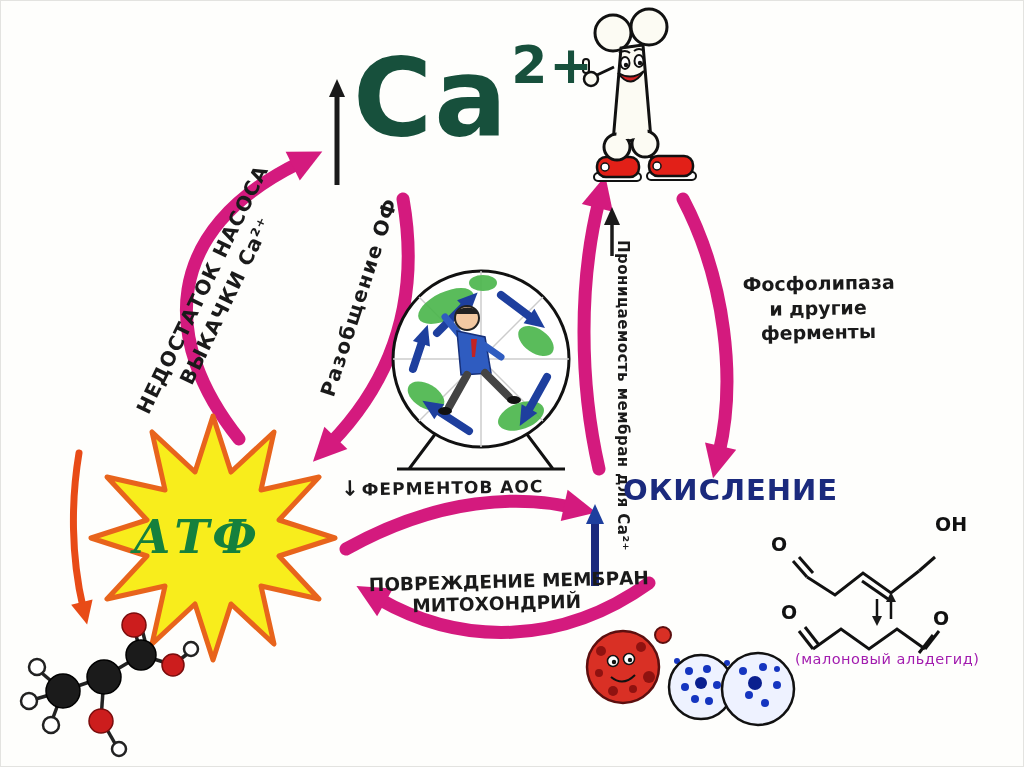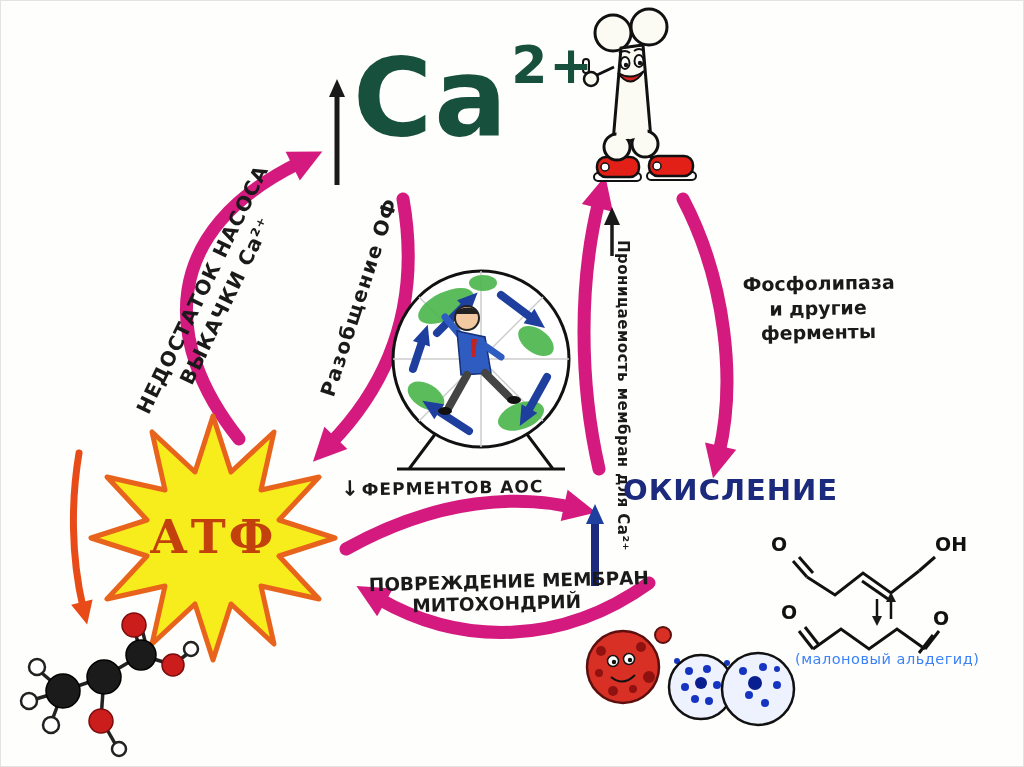--- a/index.html
+++ b/index.html
@@ -30,30 +30,30 @@
   .aos{left:340px;top:474px;font-size:17px;font-weight:600;letter-spacing:1px;transform:rotate(-1deg);}
   .aos .glyph{font-size:21px;font-weight:bold;margin-right:2px;}
 
   .membrane-damage{left:368px;top:570px;width:255px;text-align:center;
     font-size:18.5px;font-weight:600;line-height:1.2;transform:rotate(-1.5deg);}
 
   .lipid-per{left:588px;top:472px;color:#1b2a7d;font-weight:bold;
     font-size:29px;line-height:1.2;letter-spacing:1px;}
   .lipid-per .lp2,.lipid-per .lp3{margin-left:34px;}
 
-  .atf-text{left:132px;top:508px;width:160px;text-align:center;color:#c2410c;
+  .atf-text{left:132px;top:508px;width:160px;color:#15803d;
     font-family:"DejaVu Serif","Liberation Serif",serif;
-    font-size:47px;font-weight:bold;letter-spacing:3px;}
+    font-size:47px;font-weight:bold;letter-spacing:3px;font-style:italic;}
 
   .chem-o{font-size:19px;font-weight:bold;color:#111;}
   .o-enol{left:770px;top:532px;}
-  .oh-enol{left:934px;top:532px;}
+  .oh-enol{left:934px;top:512px;}
   .o-keto-left{left:780px;top:600px;}
   .o-keto-right{left:932px;top:606px;}
-  .malon-caption{left:794px;top:650px;font-size:14.5px;color:#3b82f6;letter-spacing:.5px;}
+  .malon-caption{left:794px;top:650px;font-size:14.5px;color:#a21caf;letter-spacing:.5px;}
 </style>
 </head>
 <body>
 
 <div id="stage">
 
   <svg id="drawing" viewBox="0 0 1024 767" xmlns="http://www.w3.org/2000/svg">
     <defs>
       <marker id="mPink" markerUnits="userSpaceOnUse" markerWidth="36" markerHeight="34" refX="8" refY="17" orient="auto">
         <path d="M1,1 L34,17 L1,33 Z" fill="#d41a7e"></path>

